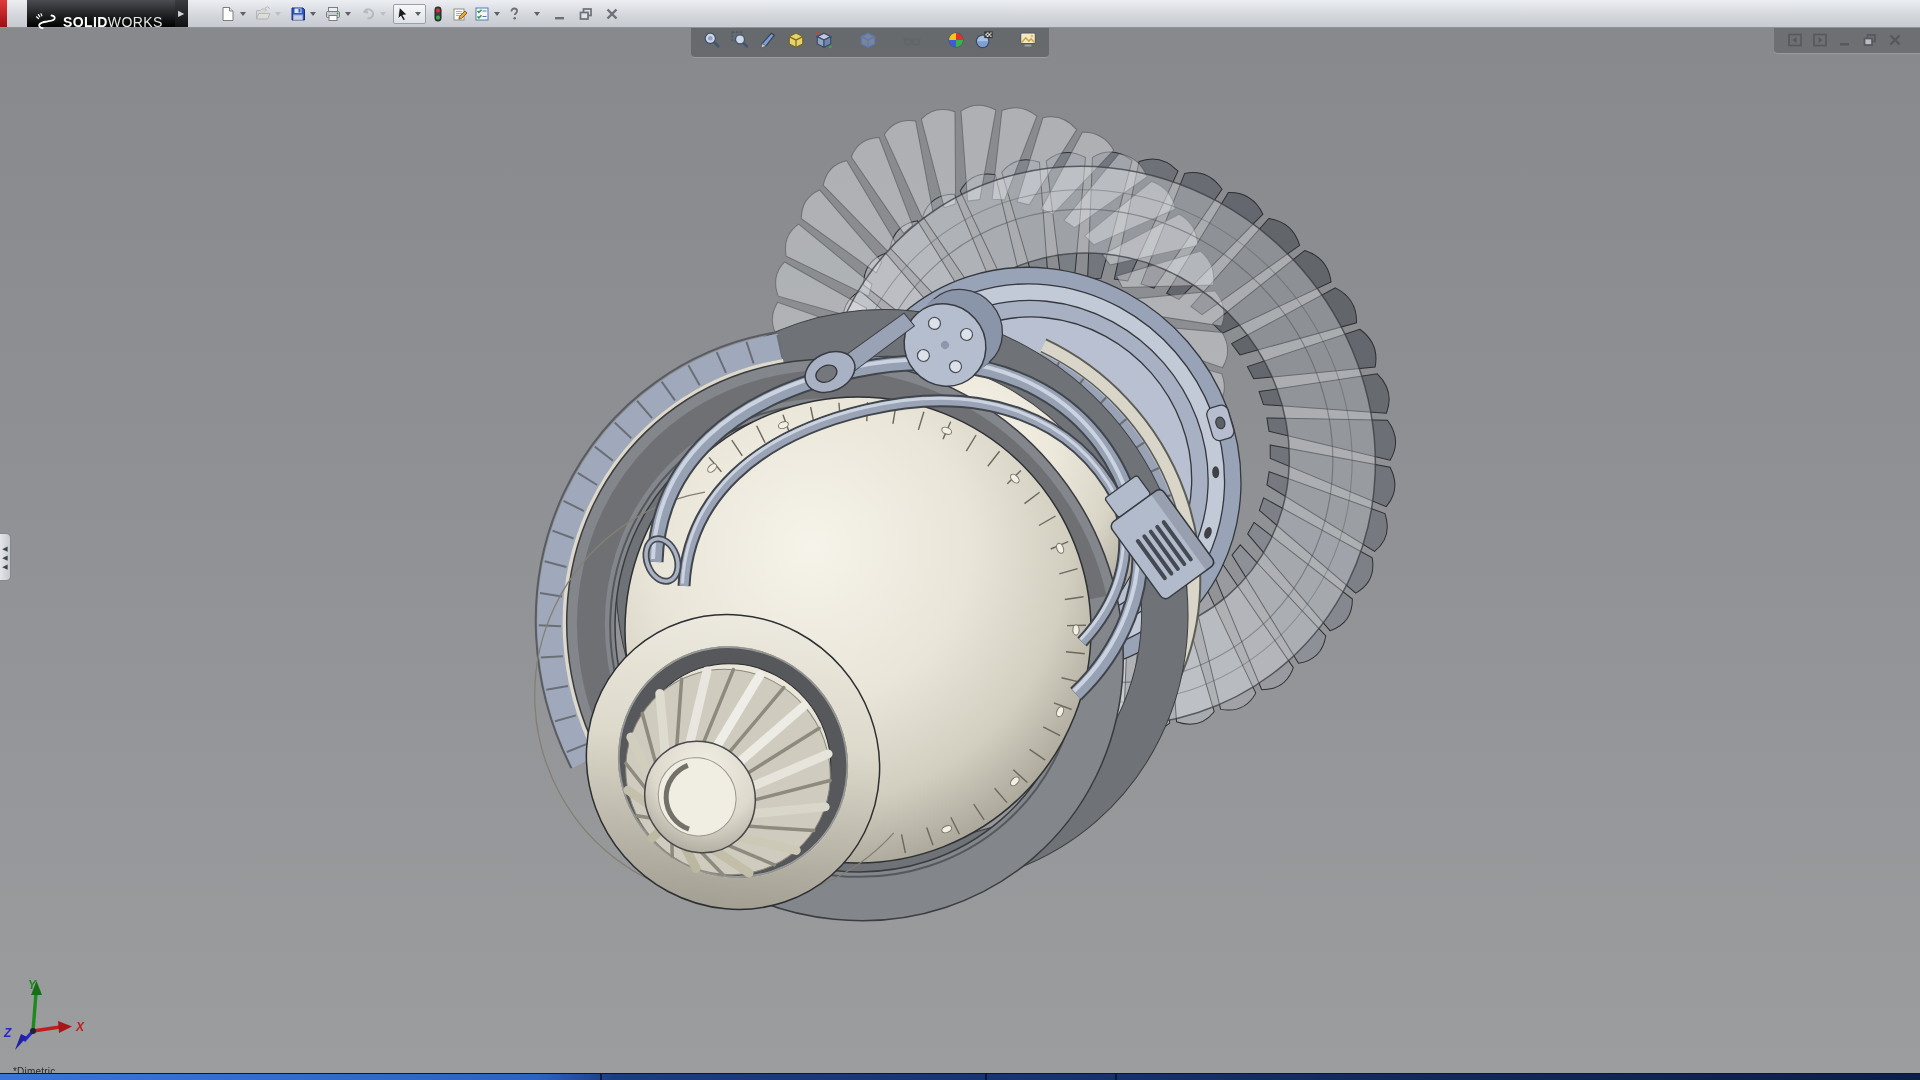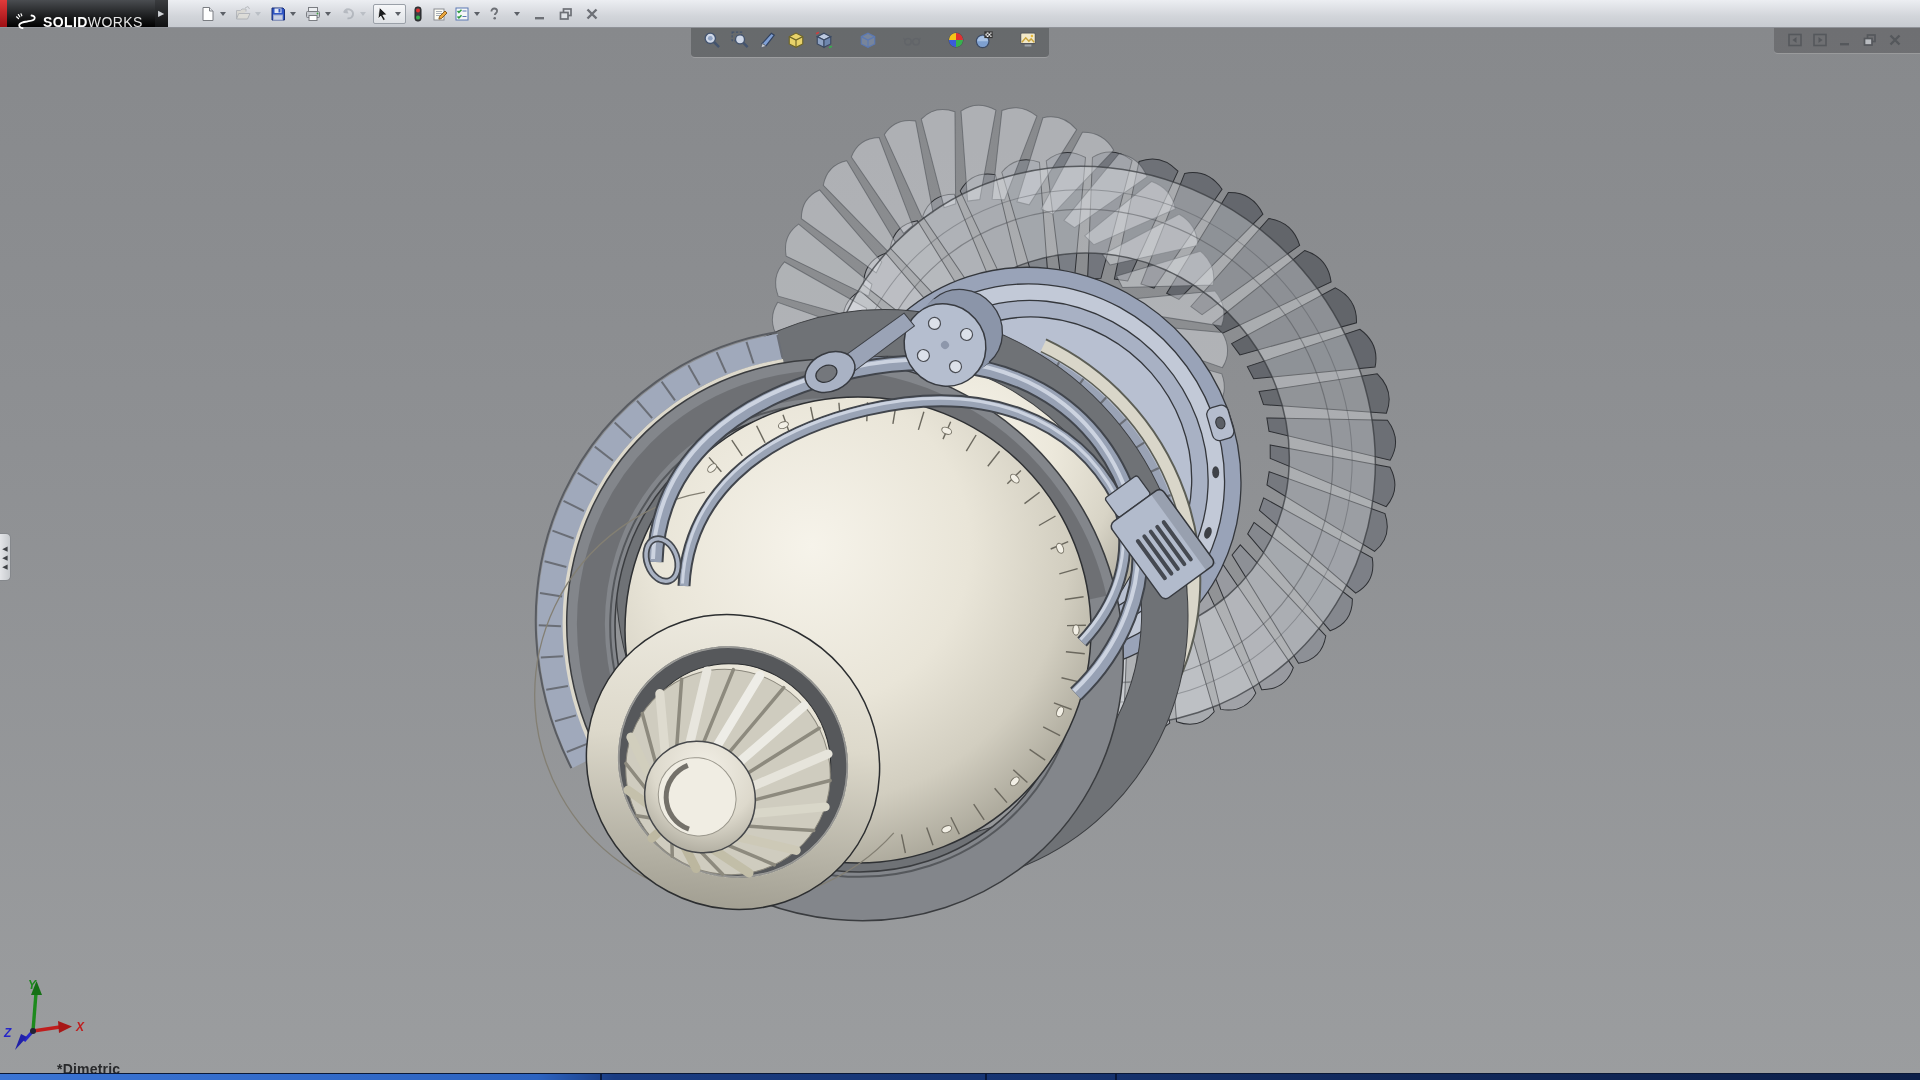--- a/index.html
+++ b/index.html
@@ -6,21 +6,21 @@
   body{width:1920px;height:1080px;position:relative;overflow:hidden;
        font-family:"Liberation Sans",sans-serif;background:#8b8d90;}
 
   
   .titlebar{position:absolute;left:0;top:0;width:1920px;height:27px;
     background:linear-gradient(#eceef2,#d2d5da 60%,#c7cbd1);
     border-bottom:1px solid #8f9298;display:flex;align-items:stretch;z-index:40;}
   .logo{display:flex;align-items:stretch;flex:0 0 auto;}
   .logo-red{width:7px;background:linear-gradient(#e23b3b,#9d0f14);}
   .logo-dark{background:linear-gradient(#4a4d51,#151617 70%,#000);
-    display:flex;align-items:center;gap:6px;padding:16px 12px 0 8px;}
+    display:flex;align-items:center;gap:6px;padding:16px 12px 0 8px;margin-left:20px;}
   .logo-glyph{display:block;}
   .logo-text{color:#fff;font-size:14px;letter-spacing:.4px;white-space:nowrap;}
   .logo-text b{font-weight:700;} .logo-text span{font-weight:400;color:#e7e7e7;}
   .logo-expand{width:13px;background:linear-gradient(#3a3c3f,#101112);
     display:flex;align-items:center;justify-content:center;color:#cfd2d6;font-size:8px;cursor:pointer;}
   .tb-icons{display:flex;align-items:center;gap:2px;padding-left:30px;}
   .tbtn{display:flex;align-items:center;gap:1px;padding:2px 2px;border-radius:2px;}
   .tbtn svg{display:block;}
   .tbtn.dim{opacity:.45;}
   .tbtn.pressed{background:linear-gradient(#f6f7f9,#dfe2e6);border:1px solid #9aa0a8;padding:1px;}
@@ -52,22 +52,22 @@
   .cbtn{width:18px;height:18px;display:flex;align-items:center;justify-content:center;}
 
   
   .collapse-tab{position:absolute;left:0;top:505px;width:10px;height:46px;
     background:linear-gradient(90deg,#e3e5e8,#c7cace);border:1px solid #85888c;border-left:none;
     border-radius:0 5px 5px 0;display:flex;flex-direction:column;align-items:center;
     justify-content:center;gap:2px;z-index:20;cursor:pointer;}
   .collapse-tab span{font-size:7px;line-height:7px;color:#3f4246;}
 
   
-  .view-label{position:absolute;left:13px;bottom:3px;font-size:14px;font-weight:bold;
-    color:#28292b;z-index:15;letter-spacing:.2px;margin-left:44px;}
+  .view-label{position:absolute;left:13px;bottom:3px;font-size:10px;font-weight:normal;
+    color:#28292b;z-index:15;letter-spacing:.2px;}
   .statusline{position:absolute;left:0;bottom:6px;width:1920px;height:1px;background:#c6c9cc;z-index:18;}
   .taskbar{position:absolute;left:0;bottom:0;width:1920px;height:6px;z-index:25;
     background:linear-gradient(90deg,#3a74d4 0%,#2c63c0 28%,#1a3c82 32%,#16336f 56%,#122a5e 70%,#0c1f49 100%);
     border-top:1px solid #0a1836;}
   .taskbar i{position:absolute;top:0;width:2px;height:6px;background:rgba(5,15,40,.75);}
 
   
   #triad{position:absolute;left:0;top:947px;z-index:14;}
   #triad text{font-size:12px;font-weight:bold;font-style:italic;}
 </style>

